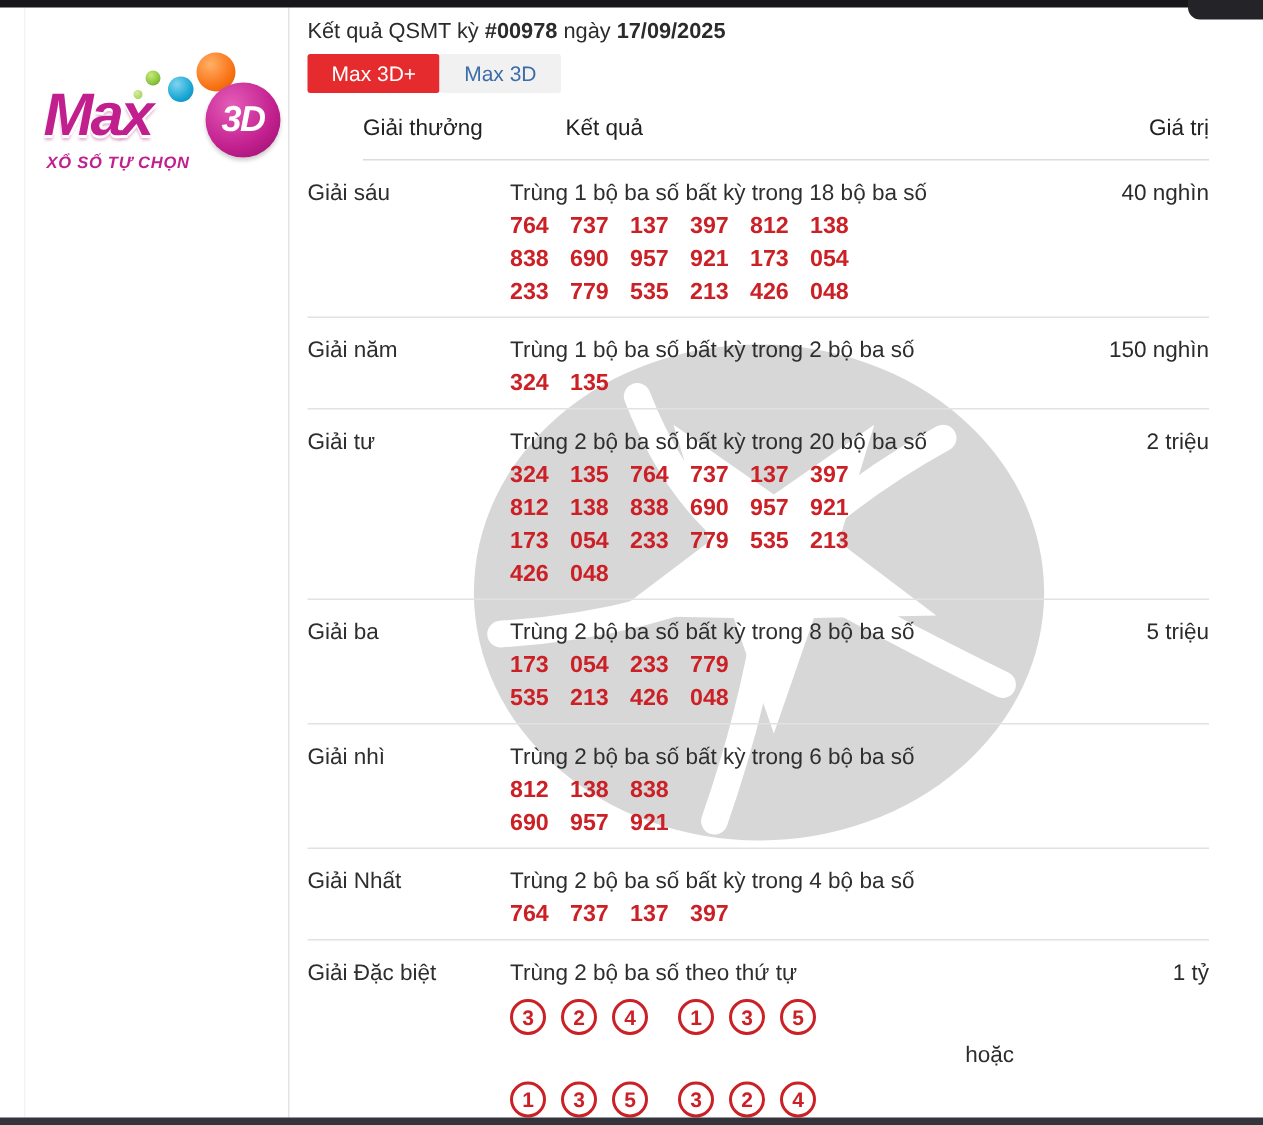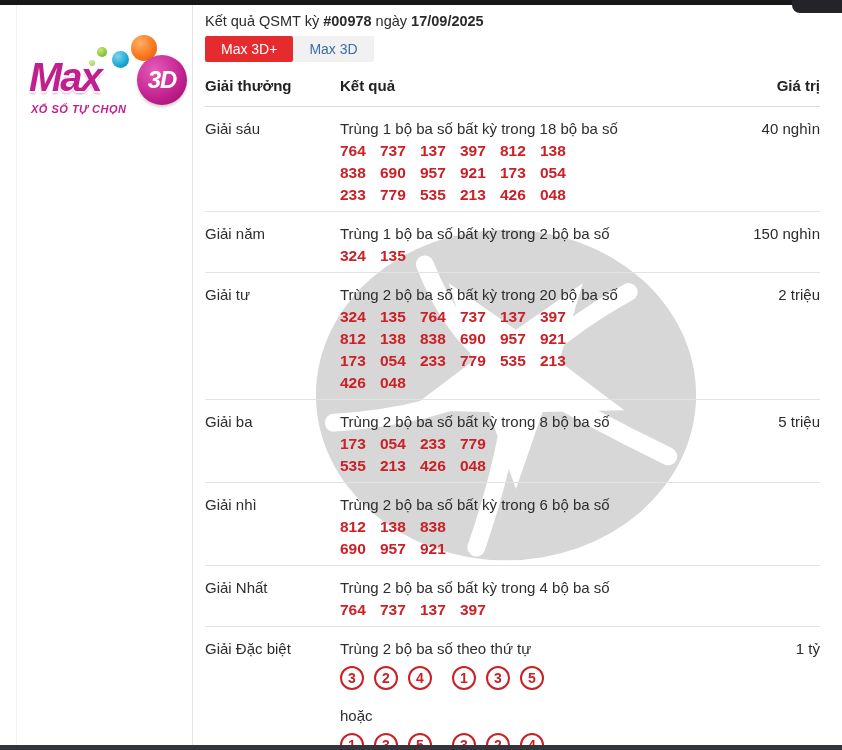--- a/index.html
+++ b/index.html
@@ -35,50 +35,50 @@
     display:flex; align-items:center; justify-content:center;
     color:#fff; font-weight:bold; font-style:italic; font-size:24px; letter-spacing:-1px;
     box-shadow:0 2px 3px rgba(0,0,0,.2); }
   .logo-tagline { position:absolute; left:2px; top:74px; font-size:11px; font-weight:bold; font-style:italic;
     color:var(--logo-magenta); letter-spacing:.5px; white-space:nowrap;text-align:right; }
 
   
   .watermark { position:absolute; left:308px; top:224px; width:396px; height:342px; z-index:0; pointer-events:none; }
 
   
-  .main { position:absolute; top:5px; left:178px; width:664px; height:740px; padding:8px 22px 0 27px; z-index:1; }
+  .main { position:absolute; top:5px; left:178px; width:664px; height:740px; padding:8px 36px 0 27px; z-index:1; }
   .report-header { font-size:14.5px; color:#2b2b2b; margin-bottom:7px; }
   .report-header .b { font-weight:bold; }
 
   .tabs { display:flex; margin-bottom:7px; }
   .tab { height:26px; padding:0 16px; display:flex; align-items:center; font-size:14px;
     border-radius:2px; cursor:pointer; }
   .tab.active { background:var(--tab-red); color:#fff; }
   .tab.inactive { background:#f1f1f1; color:var(--tab-blue-text); }
 
   .thead { display:grid; grid-template-columns:135px 1fr 130px; padding:8px 0 12px;
-    border-bottom:1px solid #dcdcdc; font-weight:bold; font-size:15px; color:#222; }
+    border-bottom:1px solid #dcdcdc; font-weight:normal; font-size:15px; color:#222;margin-left:37px; }
   .thead .col-value { text-align:right; }
 
   .row { display:grid; grid-template-columns:135px 1fr 130px; padding:12px 0 6px;
     border-bottom:1px solid #e2e2e2; align-items:start; }
   .row:last-child { border-bottom:none; }
   .prize-name { font-size:15px; color:#2e2e2e; line-height:20px; }
   .desc { font-size:15px; color:#2e2e2e; line-height:20px; }
   .value-cell { font-size:15px; color:#2b2b2b; text-align:right; line-height:20px; }
 
   .num-row { display:flex; gap:12px; margin-top:2px; line-height:20px; }
   .num { color:var(--number-red); font-weight:bold; font-size:15.5px; min-width:28px; }
 
   .circle-row { display:flex; gap:10px; margin:7px 0 3px; }
   .circle-num { width:24px; height:24px; border:2px solid var(--number-red); border-radius:50%;
     color:var(--number-red); font-weight:bold; font-size:14px;
     display:flex; align-items:center; justify-content:center; }
   .circle-num.group-gap { margin-left:10px; }
-  .or-label { font-size:15px; color:#2e2e2e; line-height:20px; margin-top:16px; }
+  .or-label { font-size:15px; color:#2e2e2e; line-height:20px; margin-top:4px;text-align:right; }
 </style>
 </head>
 <body>
 
 <div class="page">
 
   <div class="topbar"></div>
   <div class="topbar-tab"></div>
   <div class="bottombar"></div>
 

